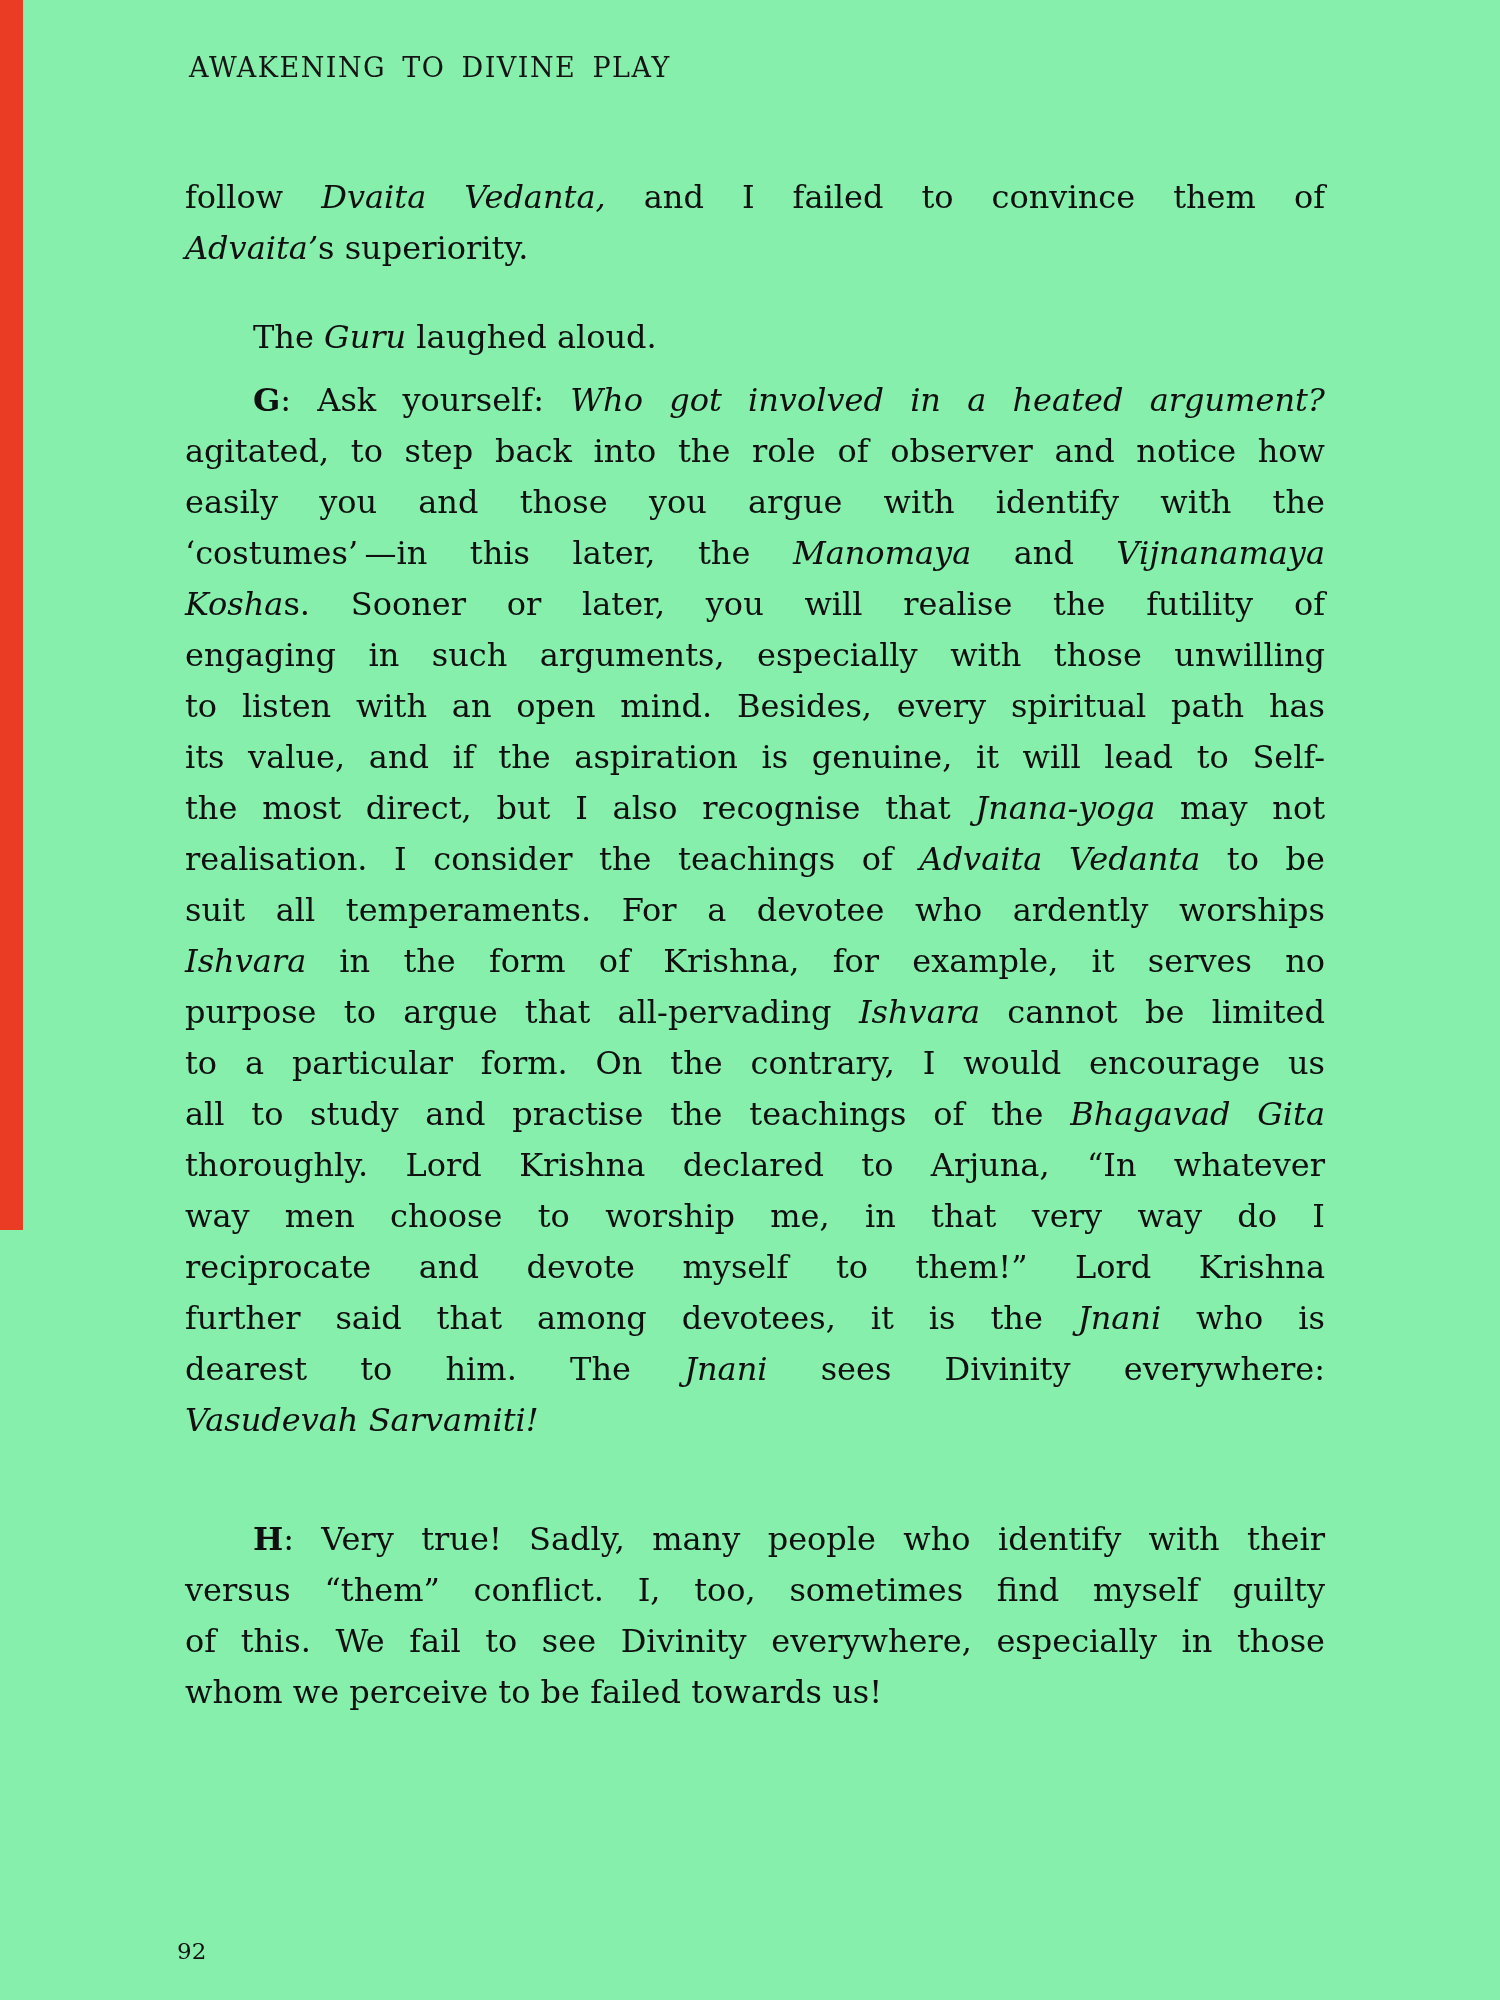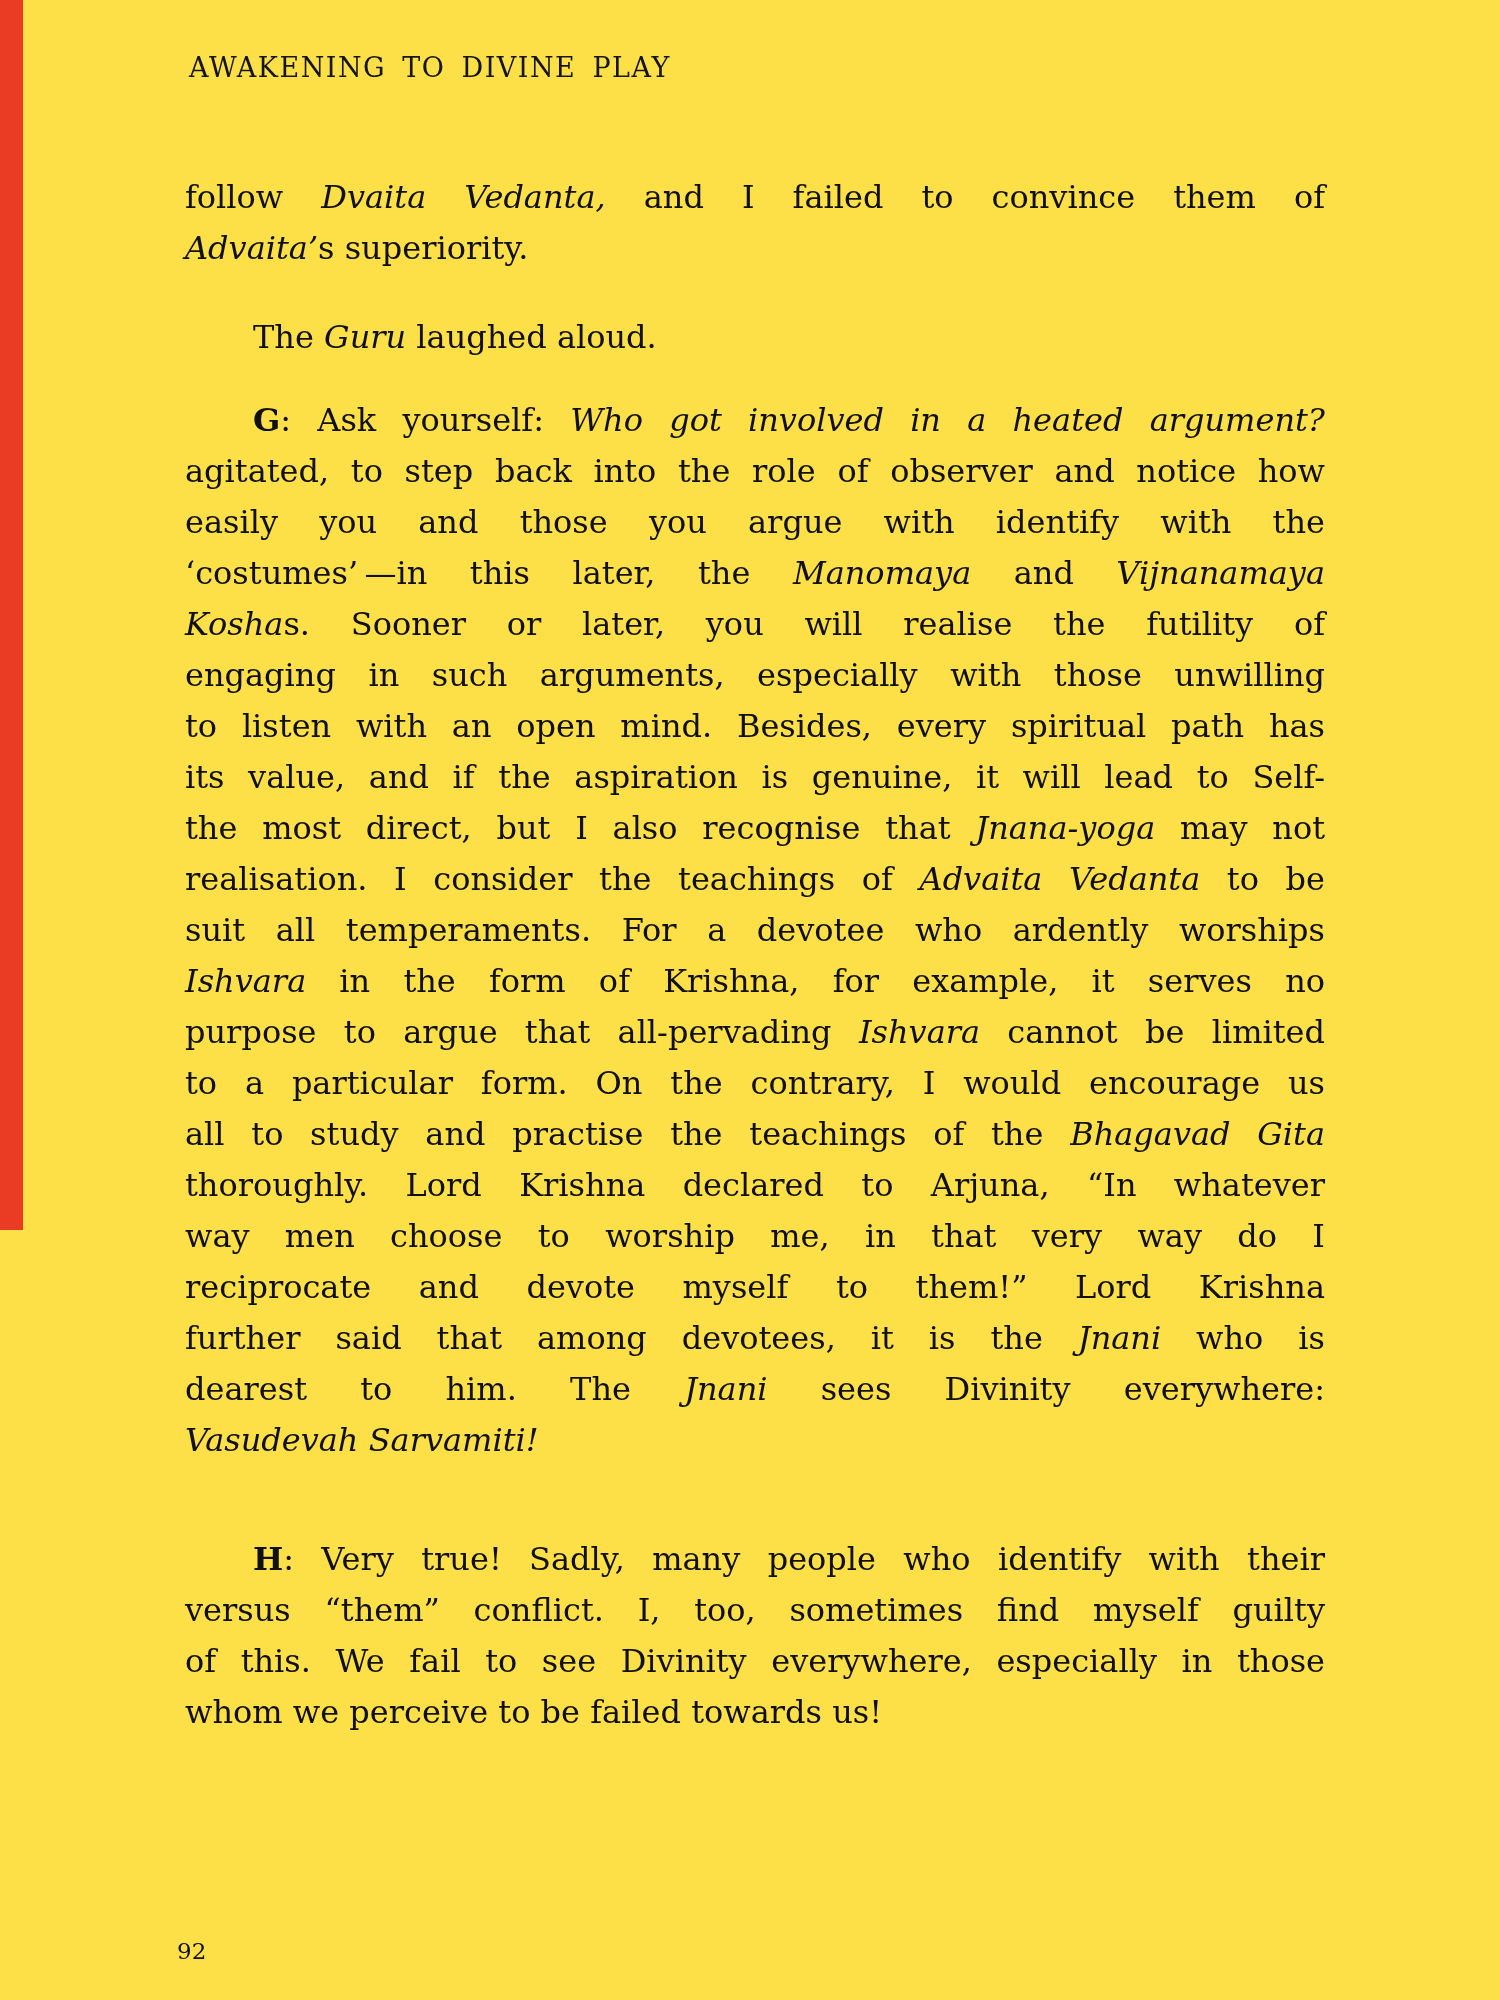--- a/index.html
+++ b/index.html
@@ -1,20 +1,20 @@
 <!DOCTYPE html>
 <html><head>
 <meta charset="utf-8">
 <style>
   html, body { margin: 0; padding: 0; background: #ffffff; }
   .page {
     position: relative;
     width: 1500px;
     height: 2000px;
-    background: #fde047;
+    background: #86efac;
     overflow: hidden;
     font-family: "DejaVu Serif", "Liberation Serif", serif;
     color: #101010;
   }
   .ribbon {
     position: absolute;
     left: 0; top: 0;
     width: 23px; height: 1230px;
   }
   .running-header {
@@ -25,21 +25,21 @@
     word-spacing: 6px;
     color: #151515;
     white-space: nowrap;
   }
   .text-block {
     position: absolute;
     left: 185px; top: 172px;
     width: 1140px;
   }
   .para { margin: 0; }
-  .para + .para { margin-top: 32px; }
+  .para + .para { margin-top: 12px; }
   .para:nth-child(2) { margin-top: 38px; }
   .para:nth-child(4) { margin-top: 68px; }
   .line {
     font-size: 32px;
     line-height: 51px;
     text-align: justify;
     text-align-last: justify;
     white-space: normal;
   }
   .line.last { text-align-last: left; }

